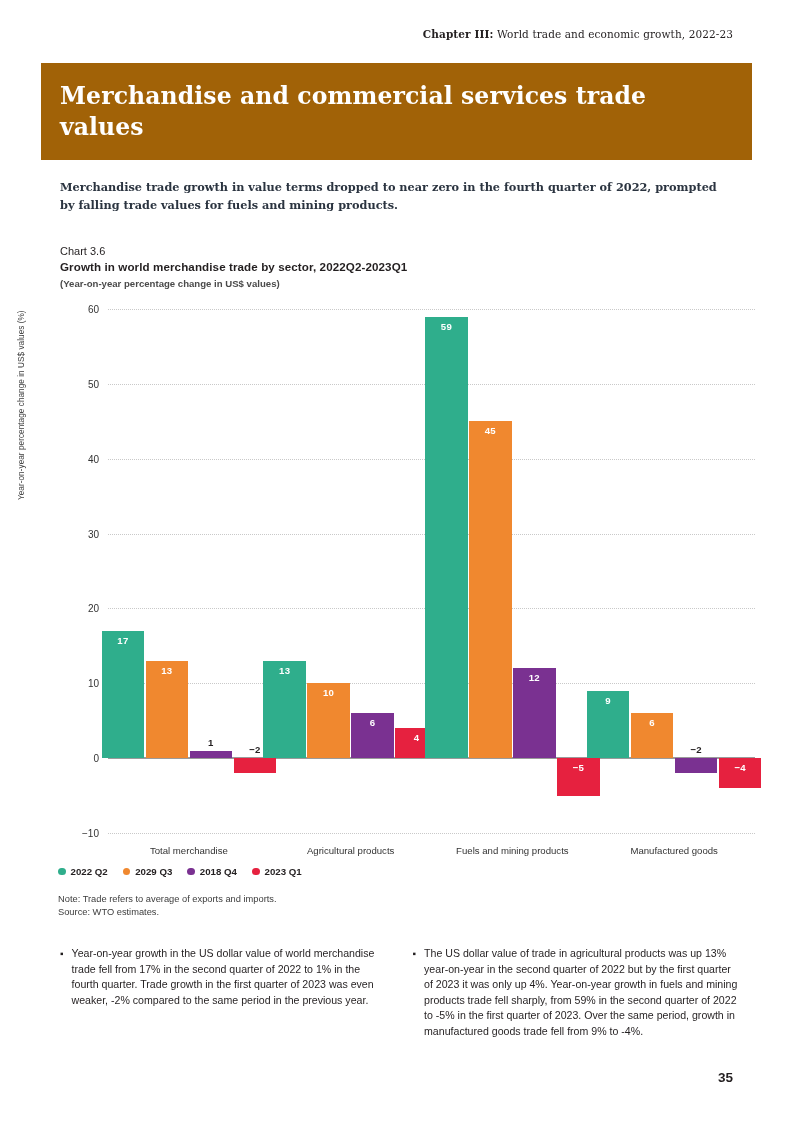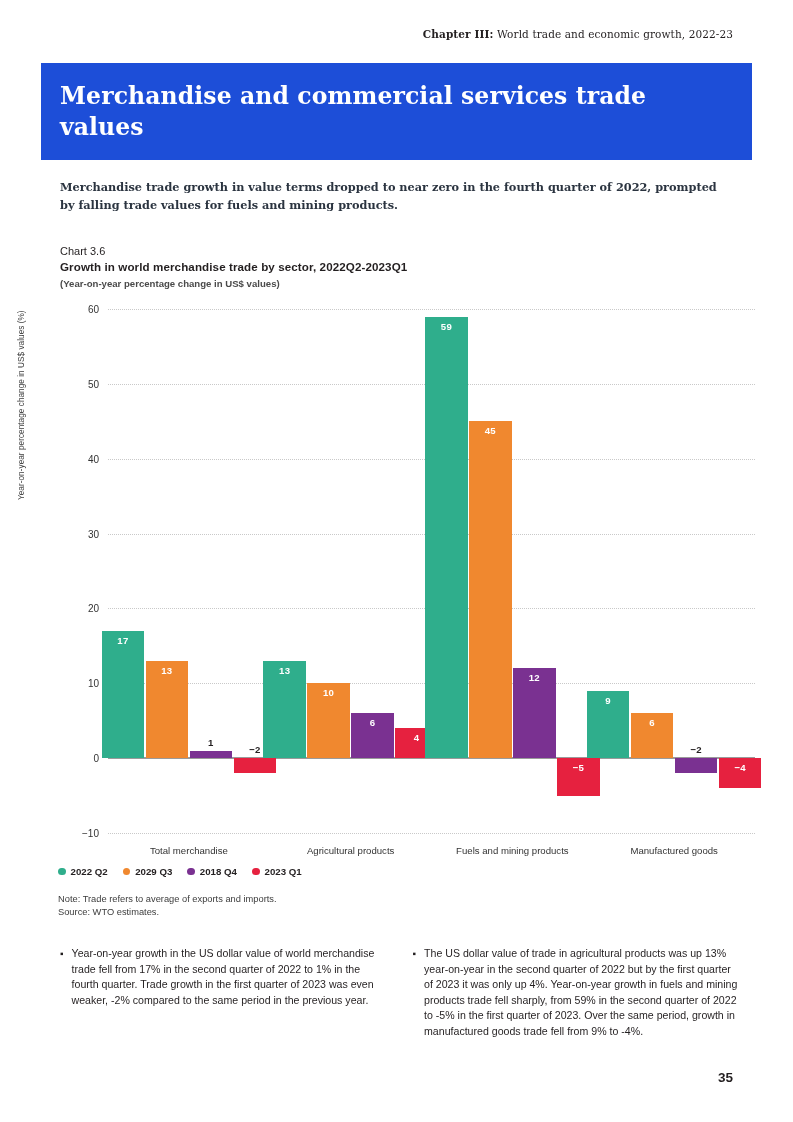--- a/index.html
+++ b/index.html
@@ -29,21 +29,21 @@
   }
   .running-head .chap { font-weight: bold; }
 
   
   .banner {
     position: absolute;
     left: 41px;
     top: 63px;
     width: 711px;
     height: 97px;
-    background: #1d4ed8;
+    background: #a16207;
     box-sizing: border-box;
   }
   .banner-title {
     position: absolute;
     left: 19px;
     top: 18px;
     width: 650px;
     font-family: "DejaVu Serif", serif;
     font-weight: bold;
     font-size: 23.5px;

